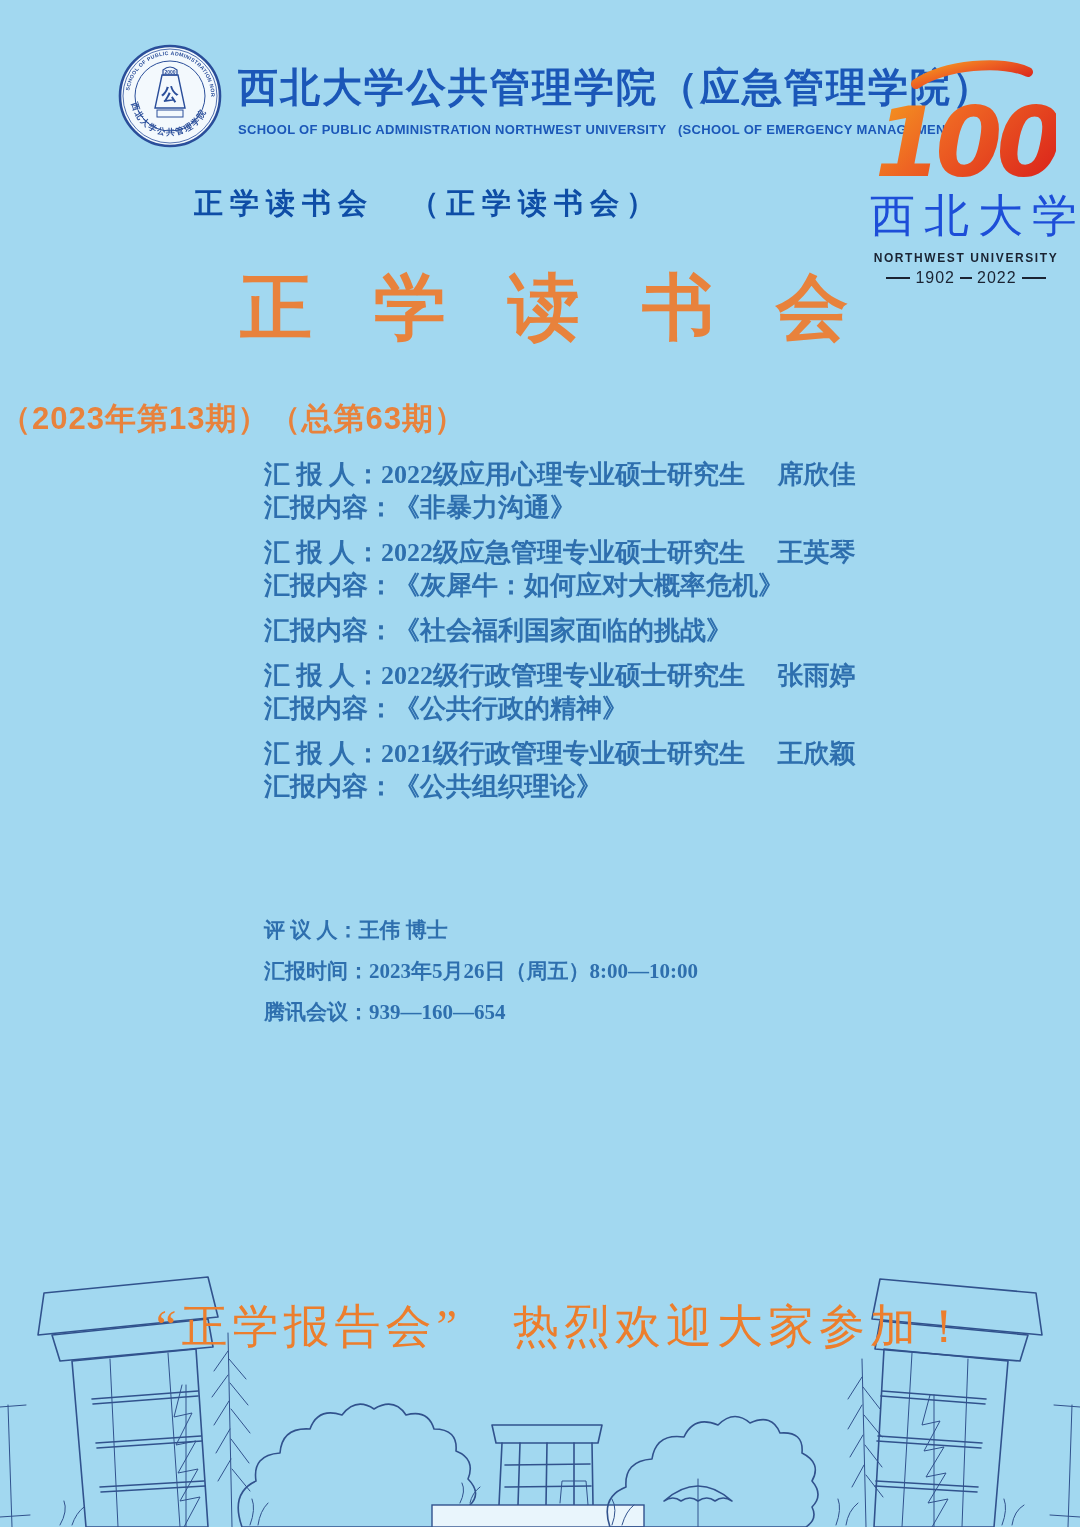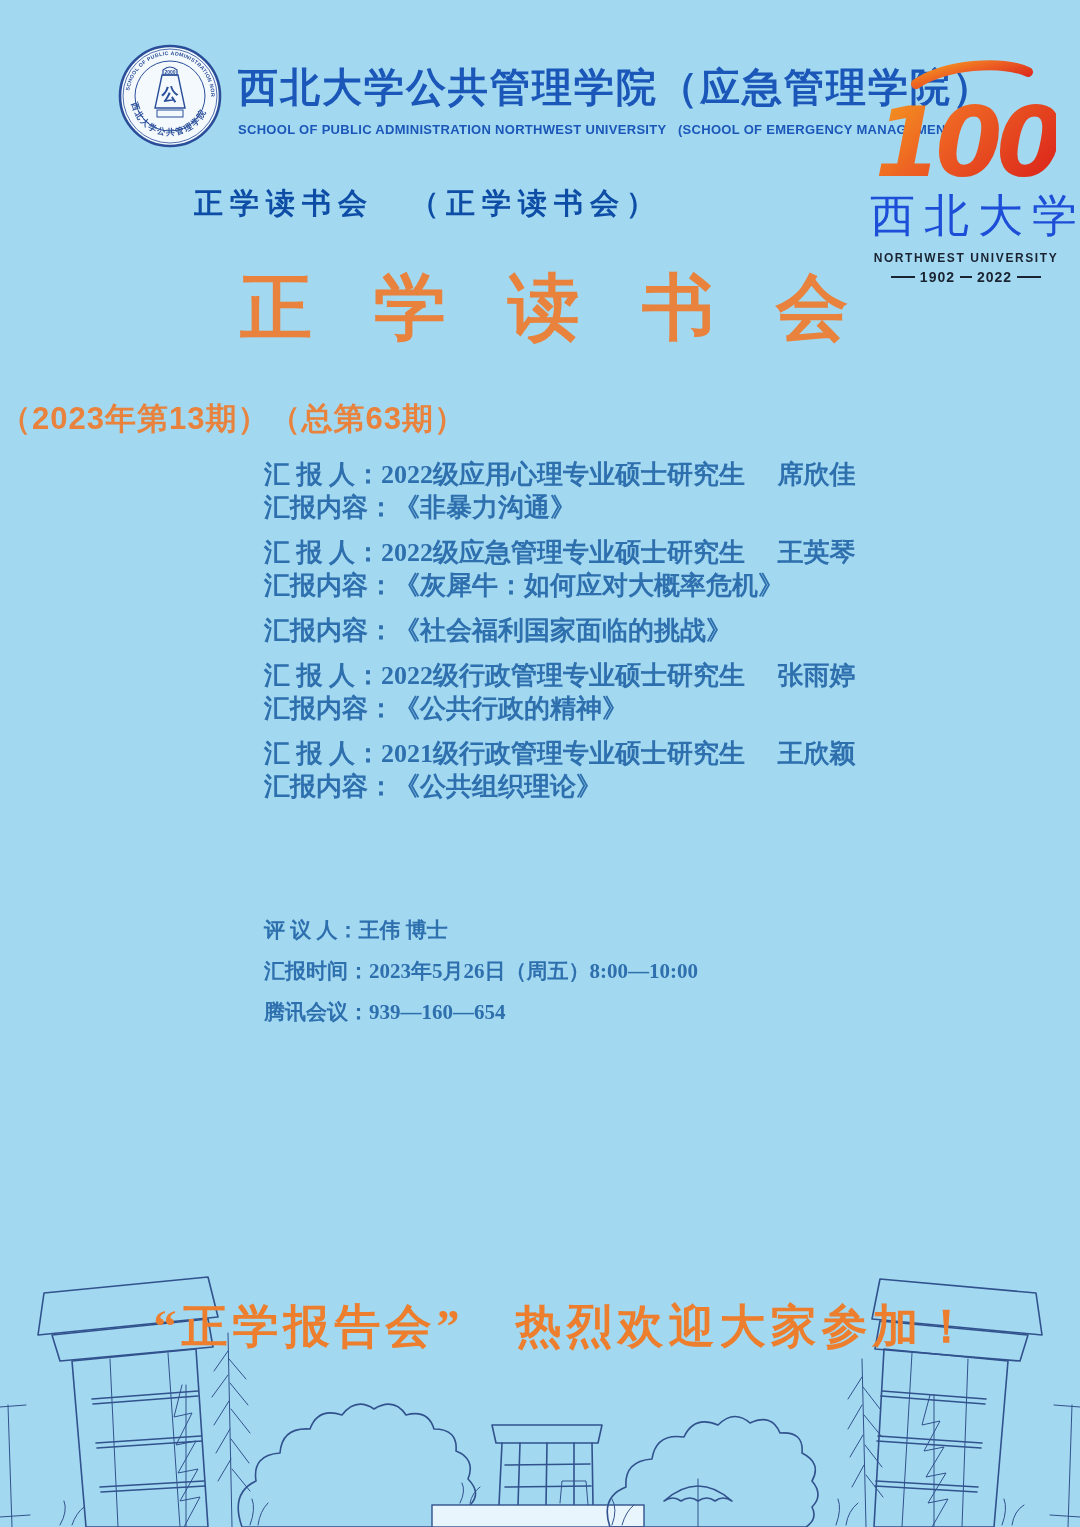--- a/index.html
+++ b/index.html
@@ -27,21 +27,21 @@
 
   
   .anniv { position: absolute; top: 58px; right: 18px; width: 192px; text-align: center; }
   .anniv-100 { width: 180px; height: 132px; display:block; margin: 0 auto; }
   .anniv-cn {
     font-size: 45px; font-weight: normal; color: #1d4ed8; letter-spacing: 9px;
     font-family: "Liberation Serif", "DejaVu Serif", serif; margin-top: -4px; white-space: nowrap;
   }
   .anniv-en { font-size: 12px; font-weight: bold; color: #1a2332; letter-spacing: 1.6px; margin-top: 5px; white-space: nowrap; }
   .anniv-years { display: flex; align-items: center; justify-content: center; gap: 5px; margin-top: 4px;
-    font-size: 14px; font-weight: bold; color: #1a2332; letter-spacing: 1px; }
+    font-size: 16px; font-weight: normal; color: #1a2332; letter-spacing: 1px; }
   .anniv-years .rule { height: 2px; width: 24px; background: #1a2332; }
   .anniv-years .rule.short { width: 12px; }
 
   
   .series-label {
     position: absolute; top: 184px; left: 194px;
     font-size: 29px; font-weight: bold; color: #0e4da6; letter-spacing: 7px;
     font-family: "Liberation Serif", "DejaVu Serif", serif;
   }
 
@@ -70,21 +70,21 @@
   .info {
     position: absolute; top: 910px; left: 264px;
     color: #2e6fae; font-weight: bold; font-size: 21px;
     font-family: "Liberation Serif", "DejaVu Serif", serif;
   }
   .info-line { line-height: 41px; white-space: nowrap; }
 
   
   .banner {
     position: absolute; top: 1296px; left: 0; width: 100%; z-index: 3;
-    text-align: center; font-size: 46px; font-weight: bold; color: #ec7e2d;
+    text-align: center; font-size: 46px; font-weight: normal; color: #ec7e2d;
     letter-spacing: 5px; padding-left: 48px; box-sizing: border-box;
     font-family: "Liberation Serif", "DejaVu Serif", serif;
   }
   .campus-sketch { position: absolute; left: 0; bottom: 0; width: 1080px; height: 260px; z-index: 1; }
   .sketch-stroke { stroke: #31528d; fill: none; stroke-width: 1.6; stroke-linecap: round; stroke-linejoin: round; }
   .sketch-thin  { stroke: #31528d; fill: none; stroke-width: 1; stroke-linecap: round; }
 </style>
 </head>
 <body>
 

